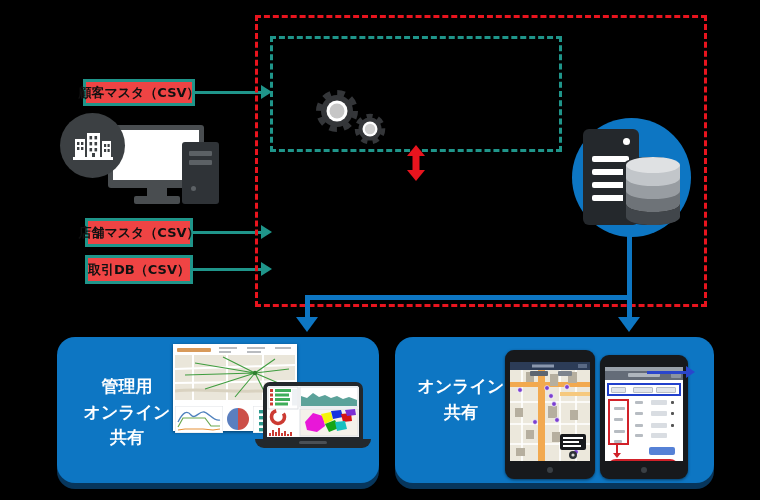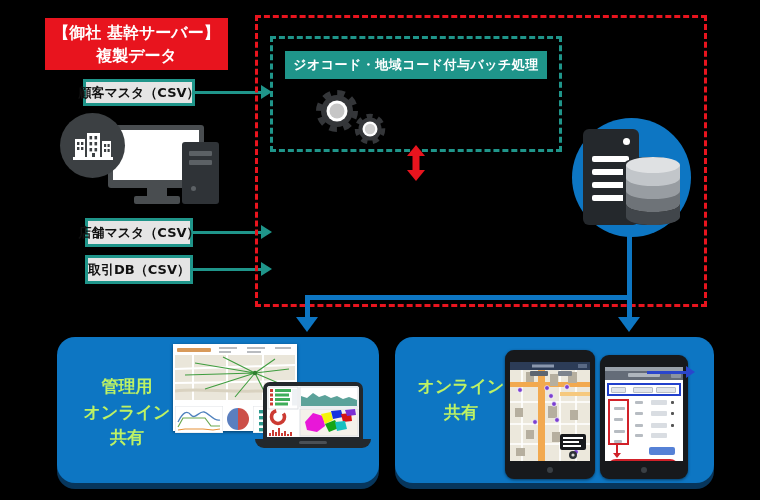--- a/index.html
+++ b/index.html
@@ -3,21 +3,21 @@
 <meta charset="utf-8">
 <style>
   html,body{margin:0;padding:0;background:#000;}
   *{box-sizing:border-box;font-family:"DejaVu Sans","Liberation Sans",sans-serif;}
   .stage{position:relative;width:760px;height:500px;background:#000;overflow:hidden;}
   .abs{position:absolute;}
 
   
   .red-title{background:#e8141e;color:#fff;font-weight:bold;font-size:16px;line-height:1.45;
     text-align:center;display:flex;flex-direction:column;justify-content:center;}
-  .file-box{background:#e5e5e5;border:3px solid #1f958a;color:#111;font-weight:bold;font-size:13px;
+  .file-box{background:#ef4444;border:3px solid #1f958a;color:#111;font-weight:bold;font-size:13px;
     display:flex;align-items:center;justify-content:center;white-space:nowrap;}
   .tline{height:3px;background:#1f958a;}
   .thead-r{width:0;height:0;border-top:7px solid transparent;border-bottom:7px solid transparent;border-left:11px solid #1f958a;}
 
   
   .red-dash{border:3px dashed #e8141e;}
   .teal-dash{border:3px dashed #1f958a;}
   .teal-header{position:absolute;left:12px;right:12px;top:12px;height:28px;background:#1f958a;color:#fff;
     font-weight:bold;font-size:13px;display:flex;align-items:center;justify-content:center;letter-spacing:.5px;}
 
@@ -36,21 +36,21 @@
   .srv-tower{position:absolute;background:#24282c;border-radius:6px;}
   .srv-tower .led{position:absolute;right:9px;top:9px;width:7px;height:7px;border-radius:50%;background:#fff;}
   .srv-tower .bar{position:absolute;left:9px;width:37px;height:6px;background:#fff;border-radius:2px;}
 
   
   .bline{background:#0d76c3;}
   .bhead{width:0;height:0;border-left:11px solid transparent;border-right:11px solid transparent;border-top:15px solid #0d76c3;}
 
   
   .share-box{background:#0d76c3;border-radius:18px;box-shadow:0 6px 0 #07365c;}
-  .share-label{color:#bef264;font-weight:bold;font-size:17px;line-height:1.5;text-align:center;}
+  .share-label{color:#ffffff;font-weight:bold;font-size:17px;line-height:1.5;text-align:center;}
   .caption{color:#fff;font-weight:bold;font-size:13px;text-align:center;white-space:nowrap;}
 
   .shot{background:#fff;box-shadow:0 1px 3px rgba(0,0,0,.5);}
   .laptop-scr{border:4px solid #23282c;border-radius:7px 7px 0 0;background:#fff;overflow:hidden;}
   .laptop-base{background:#23282c;border-radius:0 0 9px 9px;}
   .tablet{background:#17191c;border-radius:9px;box-shadow:0 1px 3px rgba(0,0,0,.5);}
   .tablet .home{position:absolute;left:50%;transform:translateX(-50%);bottom:6px;width:6px;height:6px;border-radius:50%;background:#3a3f44;}
   .tablet .scr{position:absolute;left:5px;right:5px;top:12px;bottom:18px;overflow:hidden;background:#fff;}
 
   
@@ -63,24 +63,20 @@
   .red-col{position:absolute;border:2px solid #d12129;background:#fff;}
   .mini-bar{position:absolute;background:#b7bcc2;border-radius:1px;height:3px;}
   .t2-btn{position:absolute;background:#5581d6;border-radius:2px;}
   .bubble{position:absolute;border:2px solid #d12129;border-radius:9px;background:#fdf7f4;}
 </style>
 </head>
 <body>
 
 <div class="stage">
 
-  <div class="abs red-title" style="left:45px;top:18px;width:183px;height:52px;">
-    <div>【御社 基幹サーバー】</div>
-    <div>複製データ</div>
-  </div>
 
   <div class="abs file-box" style="left:83px;top:79px;width:112px;height:27px;">
     <span>顧客マスタ（CSV）</span>
   </div>
   <div class="abs tline" style="left:195px;top:91px;width:67px;"></div>
   <div class="abs thead-r" style="left:261px;top:85px;"></div>
 
   <div class="abs monitor" style="left:108px;top:125px;width:96px;height:63px;">
     <div class="scr"></div>
   </div>
@@ -123,23 +119,20 @@
 
   <div class="abs file-box" style="left:85px;top:255px;width:108px;height:29px;justify-content:center;">
     <span>取引DB（CSV）</span>
   </div>
   <div class="abs tline" style="left:193px;top:268px;width:69px;"></div>
   <div class="abs thead-r" style="left:261px;top:262px;"></div>
 
   <div class="abs red-dash" style="left:255px;top:15px;width:452px;height:292px;"></div>
 
   <div class="abs teal-dash" style="left:270px;top:36px;width:292px;height:116px;">
-    <div class="teal-header">
-      <span>ジオコード・地域コード付与バッチ処理</span>
-    </div>
     <svg class="abs" style="left:36px;top:46px;" width="82" height="62" viewBox="0 0 82 62">
       <circle cx="28" cy="26" r="17" fill="none" stroke="#343639" stroke-width="8" stroke-dasharray="7 6.3"></circle>
       <circle cx="28" cy="26" r="16" fill="#343639"></circle>
       <circle cx="28" cy="26" r="10.5" fill="#fff"></circle>
       <circle cx="28" cy="26" r="7.5" fill="#c6c6c6"></circle>
       <circle cx="61" cy="44" r="12" fill="none" stroke="#343639" stroke-width="6.5" stroke-dasharray="5.6 5"></circle>
       <circle cx="61" cy="44" r="11.5" fill="#343639"></circle>
       <circle cx="61" cy="44" r="7.5" fill="#fff"></circle>
       <circle cx="61" cy="44" r="5.2" fill="#cfcfcf"></circle>
     </svg>

